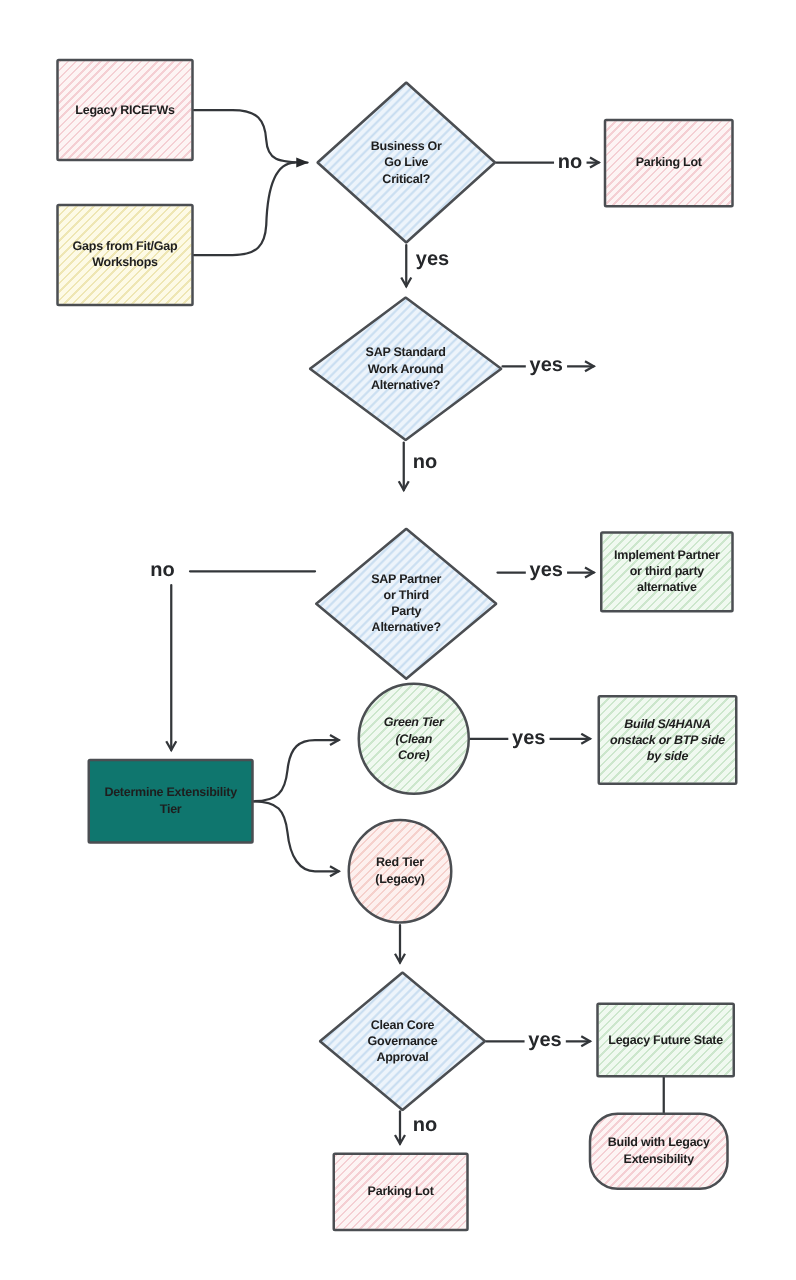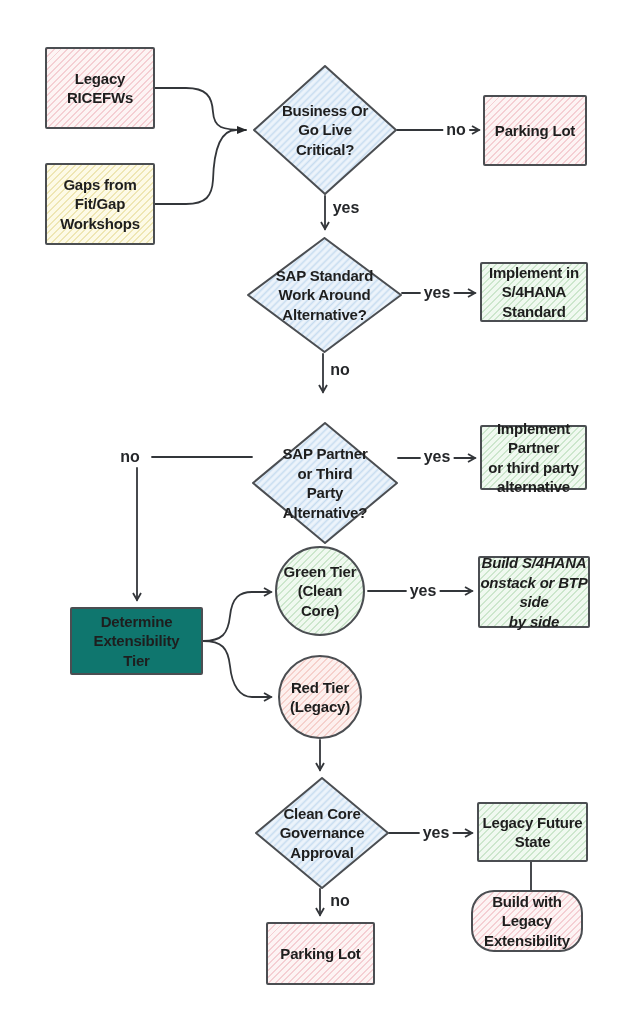--- a/index.html
+++ b/index.html
@@ -2,21 +2,21 @@
 <html><head>
 <meta charset="utf-8">
 <style>
   html,body{margin:0;padding:0;background:#ffffff;}
   .canvas{position:relative;width:637px;height:1024px;background:#ffffff;overflow:hidden;
           font-family:"Liberation Sans",sans-serif;}
   .layer{position:absolute;left:0;top:0;pointer-events:none;}
   .node{position:absolute;box-sizing:border-box;display:flex;align-items:center;justify-content:center;}
   .rectnode{border:2px solid #4b4e52;border-radius:2px;}
   .circlenode{border:2px solid #4b4e52;border-radius:50%;}
-  .lbl{white-space:pre-line;text-align:center;font-weight:700;font-size:15px;line-height:1.3;
+  .lbl{white-space:pre-line;text-align:center;font-weight:700;font-size:10px;line-height:1.3;
        letter-spacing:-0.2px;color:#1e1e1e;width:100%;}
   .pink  {background:repeating-linear-gradient(135deg,rgba(225,122,136,0.30) 0 1.4px,transparent 1.4px 4.6px),#fdf4f4;}
   .yellow{background:repeating-linear-gradient(135deg,rgba(205,184,62,0.30) 0 1.4px,transparent 1.4px 4.8px),#fdfae6;}
   .green {background:repeating-linear-gradient(135deg,rgba(112,182,112,0.28) 0 1.4px,transparent 1.4px 4.8px),#f0f9f0;}
   .red   {background:repeating-linear-gradient(135deg,rgba(224,118,106,0.26) 0 1.4px,transparent 1.4px 4.8px),#fdf0ee;}
   .white {background:#0f766e;}
   .diamond{position:absolute;}
   .diamond svg{position:absolute;left:0;top:0;display:block;}
   .diamond .lbl{position:absolute;left:0;top:0;right:0;bottom:0;display:flex;align-items:center;
                 justify-content:center;white-space:pre-line;}
@@ -72,37 +72,33 @@
 
   <div class="node rectnode yellow" style="left:45px;top:163px;width:110px;height:82px;">
     <span class="lbl">Gaps from Fit/Gap
 Workshops</span>
   </div>
 
   <div class="node rectnode pink" style="left:483px;top:95px;width:104px;height:71px;">
     <span class="lbl">Parking Lot</span>
   </div>
 
-  <div class="node rectnode green" style="left:480px;top:262px;width:108px;height:60px;">
-    <span class="lbl">Implement in
-S/4HANA Standard</span>
-  </div>
 
   <div class="node rectnode green" style="left:480px;top:425px;width:107px;height:65px;">
     <span class="lbl">Implement Partner
 or third party
 alternative</span>
   </div>
 
   <div class="node rectnode white" style="left:70px;top:607px;width:133px;height:68px;">
     <span class="lbl">Determine Extensibility
 Tier</span>
   </div>
 
-  <div class="node circlenode green" style="left:275px;top:546px;width:90px;height:90px;">
+  <div class="node circlenode green" style="left:286px;top:546px;width:90px;height:90px;font-style:italic;">
     <span class="lbl">Green Tier
 (Clean
 Core)</span>
   </div>
 
   <div class="node circlenode red" style="left:278px;top:655px;width:84px;height:84px;justify-content:center;">
     <span class="lbl">Red Tier
 (Legacy)</span>
   </div>
 

